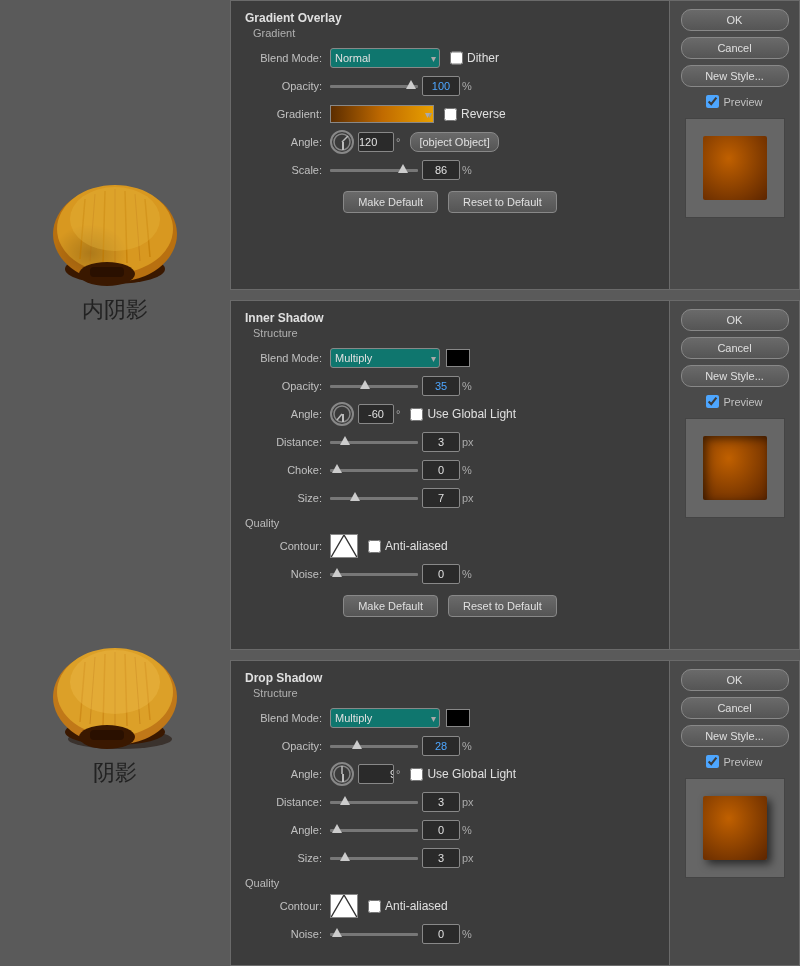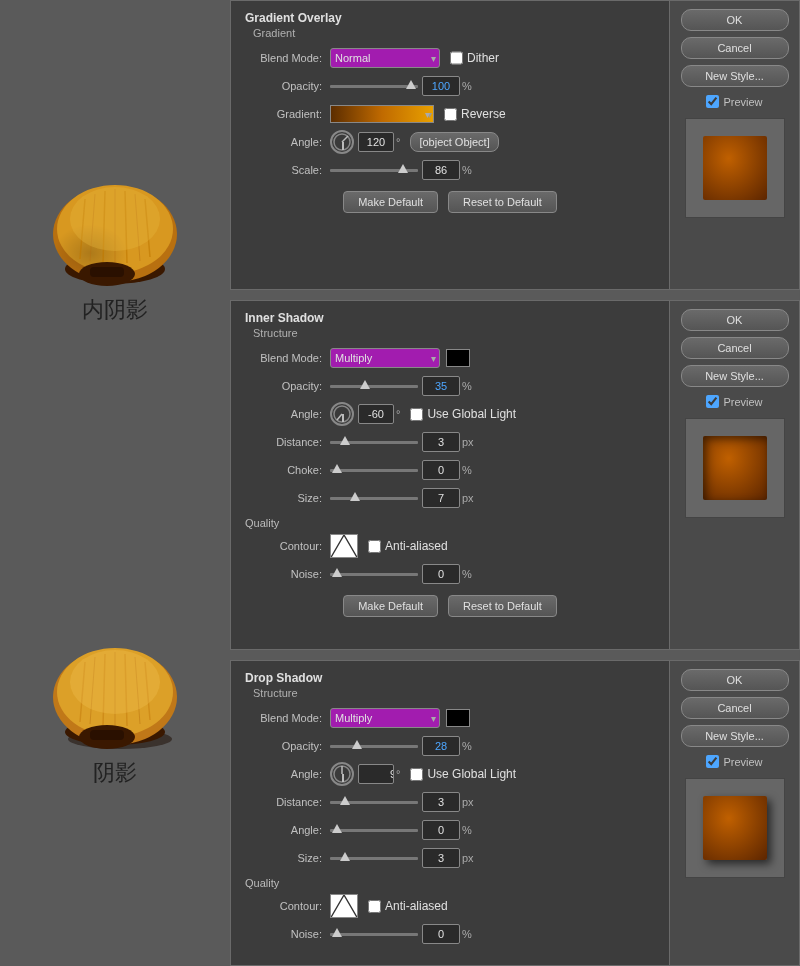--- a/index.html
+++ b/index.html
@@ -96,21 +96,21 @@
       width: 85px;
       text-align: right;
       padding-right: 8px;
       color: #c0c0c0;
       font-size: 11px;
       flex-shrink: 0;
     }
 
     
     .select-box {
-      background: #a21caf;
+      background: #0f766e;
       border: 1px solid #888;
       border-radius: 3px;
       color: #e0e0e0;
       font-size: 11px;
       height: 20px;
       padding: 0 4px;
       cursor: pointer;
       appearance: none;
       -webkit-appearance: none;
     }
@@ -465,21 +465,21 @@
 
 
       <div class="form-row">
         <span class="form-label">Angle:</span>
         <div class="angle-dial" style="width:24px;height:24px;border-radius:50%;border:2px solid #888;background:#3a3a3a;position:relative;display:inline-block;flex-shrink:0;">
           <svg width="20" height="20" viewBox="0 0 20 20" style="position:absolute;top:0;left:0;">
             <circle cx="10" cy="10" r="8" fill="#3a3a3a" stroke="#888" stroke-width="1.5"></circle>
             <line x1="10" y1="10" x2="16" y2="4" stroke="#bbb" stroke-width="1.5"></line>
           </svg>
         </div>
-        <input type="text" class="angle-input" value="120" style="margin-left: 4px; background: rgb(42, 42, 42); border: 1px solid rgb(136, 136, 136); border-radius: 2px; color: rgb(224, 224, 224); font-size: 11px; width: 36px; height: 20px; text-align: center;">
+        <input type="text" class="angle-input" value="120" style="margin-left: 4px; background: rgb(42, 42, 42); border: 1px solid rgb(136, 136, 136); border-radius: 2px; color: rgb(224, 224, 224); font-size: 11px; width: 36px; height: 20px; text-align: left;">
         <span class="unit-label">°</span>
         <button class="btn-action" style="margin-left:10px; font-size:11px; padding:2px 8px; height:20px; background:linear-gradient(to bottom,#6a6a6a,#555); border:1px solid #888; border-radius:8px; color:#e0e0e0; cursor:pointer;">[object Object]</button>
       </div>
 
       <div class="form-row">
         <span class="form-label">Scale:</span>
         <div class="full-slider">
           <div class="full-slider-track"></div>
           <div class="full-slider-thumb" style="left:68px;"></div>
         </div>

